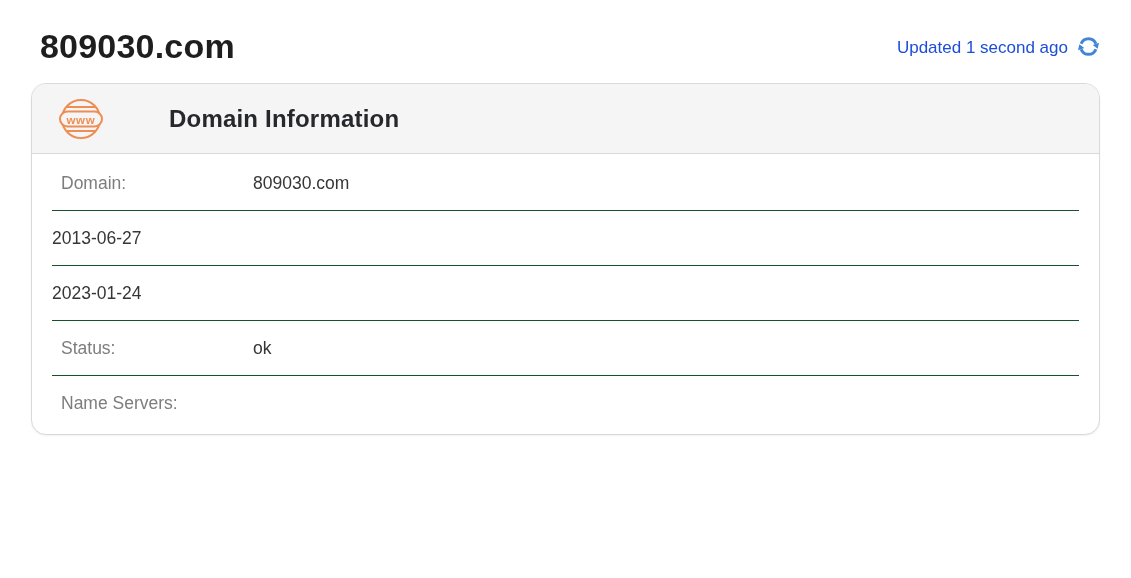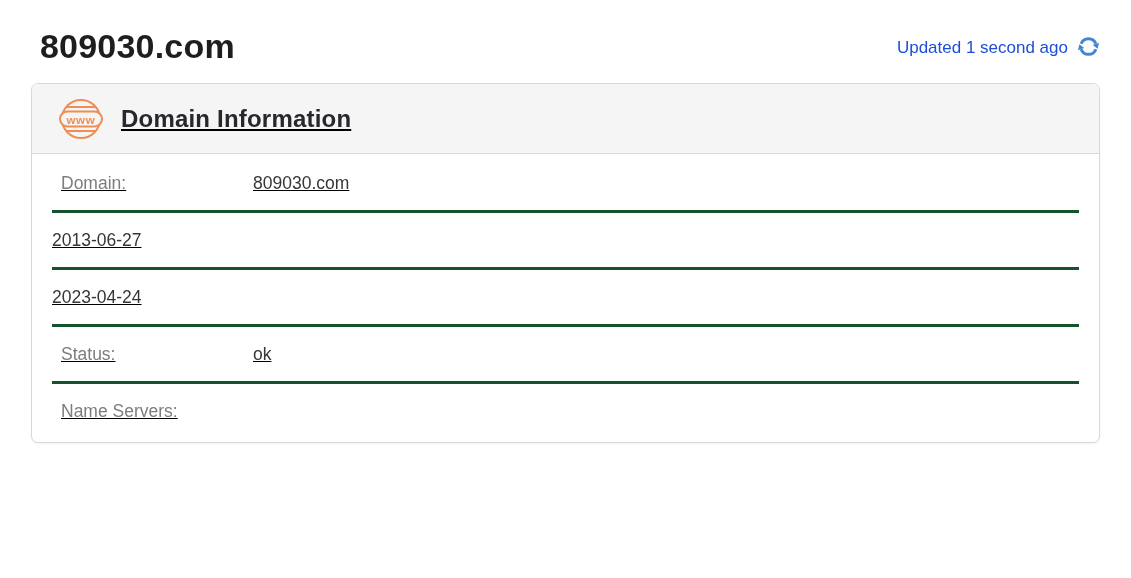--- a/index.html
+++ b/index.html
@@ -34,49 +34,49 @@
     background: none;
     border: none;
     cursor: pointer;
     display: flex;
     align-items: center;
     padding: 0;
   }
   .card {
     margin: 0 31px;
     border: 1px solid #d9d9d9;
-    border-radius: 7px;
+    border-radius: 15px;
     background: #ffffff;
     box-shadow: 0 1px 2px rgba(0,0,0,0.06);
     overflow: hidden;
-    text-decoration: underline;
   }
   .card-header {
     height: 70px;
     background: #f5f5f5;
     border-bottom: 1px solid #d9d9d9;
     display: flex;
     align-items: center;
     gap: 17px;
     padding: 0 26px;
   }
   .card-title {
     font-size: 24px;
     font-weight: 700;
     color: #27272e;
     letter-spacing: 0.2px;
+    margin-left: 48px;
   }
   .rows {
     padding: 2px 20px 0 20px;
   }
   .row {
     display: flex;
     align-items: flex-start;
     padding: 15px 0;
-    border-bottom: 3px solid #14532d;
+    border-bottom: 1px solid #14532d;
     font-size: 17.5px;
     line-height: 24px;
   }
   .row:last-child { border-bottom: none; padding-bottom: 19px; justify-content: space-between; }
   .row-label {
     width: 201px;
     flex: 0 0 201px;
     padding-left: 9px;
     color: #7d7d7d;
   }
@@ -127,21 +127,21 @@
 
   <div class="rows">
     <div class="row">
       <div class="row-label">Domain:</div>
       <div class="row-value">809030.com</div>
     </div>
     <div class="row">
       <div class="row-value">2013-06-27</div>
     </div>
     <div class="row">
-      <div class="row-value">2023-04-24</div>
+      <div class="row-value">2023-01-24</div>
     </div>
     <div class="row">
       <div class="row-label">Status:</div>
       <div class="row-value">ok</div>
     </div>
     <div class="row">
       <div class="row-label">Name Servers:</div>
     </div>
   </div>
 </div>

